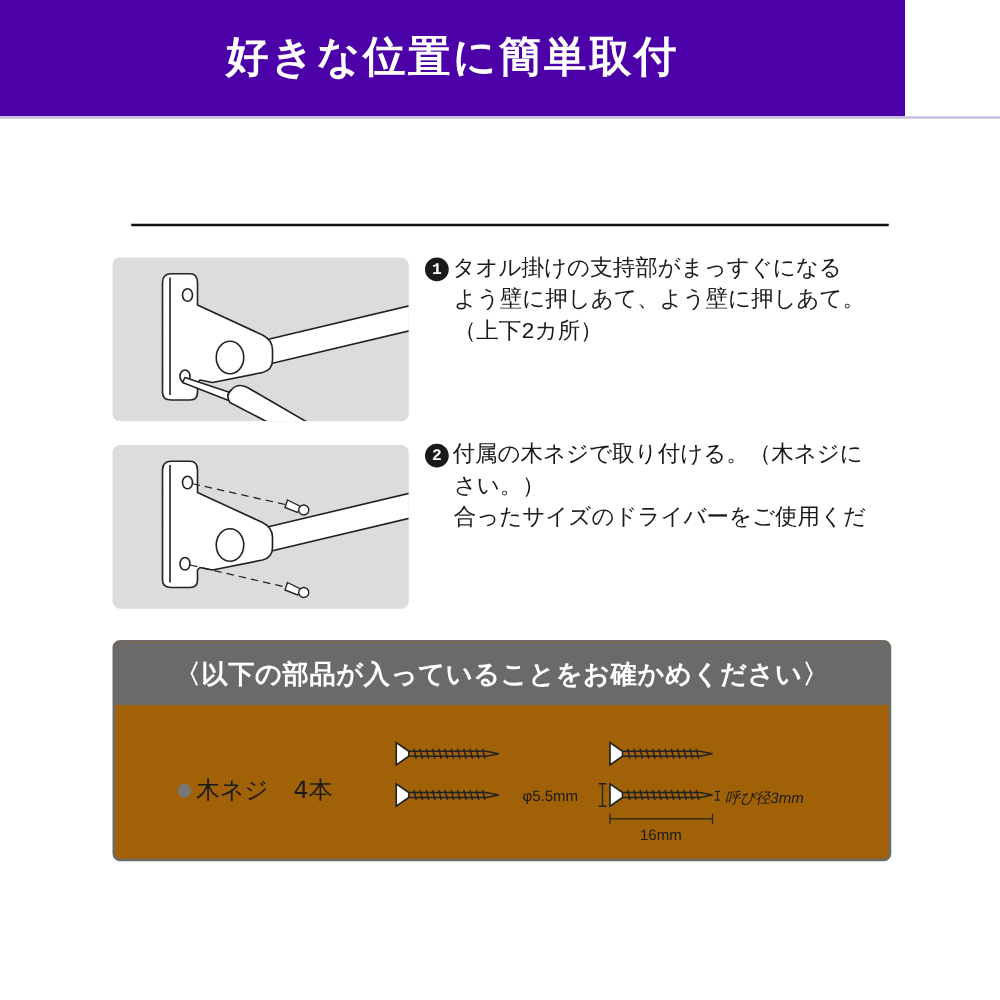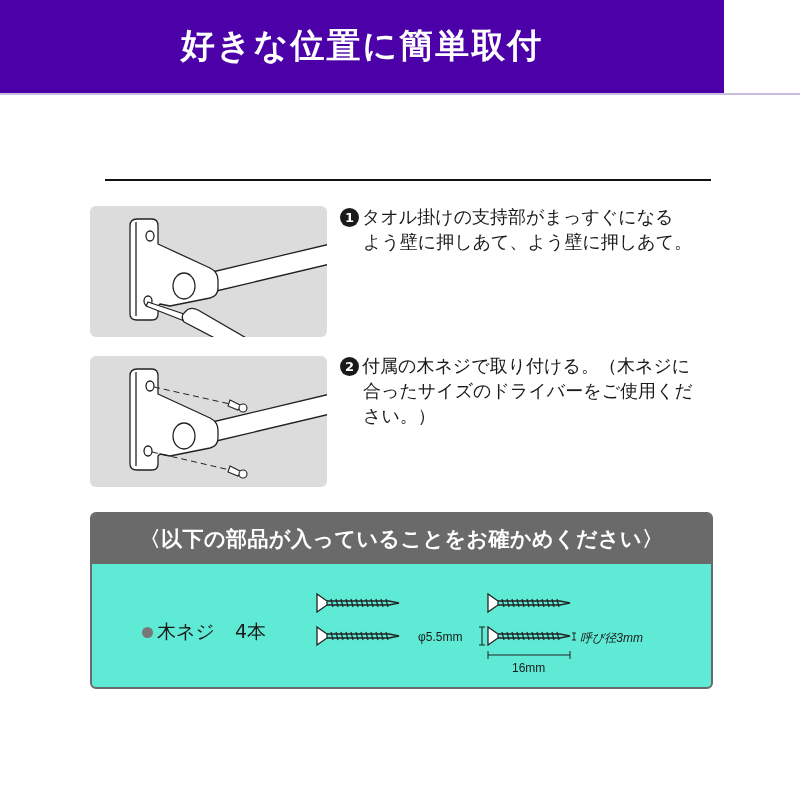--- a/index.html
+++ b/index.html
@@ -10,27 +10,27 @@
   .banner-title { color:#ffffff; font-size:34px; font-weight:bold; letter-spacing:2px; margin-top:-2px; }
   .banner-rule { position:absolute; left:0; top:93px; width:800px; height:2px; background:#c9bde0; }
 
   .section-head { position:absolute; left:91px; top:166px; width:620px; height:28px; display:flex; align-items:center; }
   .section-title { font-size:18px; font-weight:bold; color:#111; white-space:nowrap; }
   .section-line { flex:1; height:2px; background:#111; margin-left:14px; }
 
   .step-img { position:absolute; left:90px; width:237px; height:131px; background:#dcdcdc; border-radius:6px; overflow:hidden; }
   .step-img svg { position:absolute; left:0; top:0; }
   .step-text { position:absolute; left:340px; width:380px; font-size:18px; line-height:25px; color:#1a1a1a; }
-  .step-line { display:block; white-space:nowrap; }
+  .step-line { display:block; white-space:nowrap;font-family:Liberation Mono, monospace; }
   .step-line.indent { padding-left:23px; }
   .num { display:inline-block; width:19px; height:19px; border-radius:50%; background:#1a1a1a; color:#fff;
          font-size:13px; line-height:19px; text-align:center; font-weight:bold; margin-right:3px; vertical-align:1px; }
 
   .parts-box { position:absolute; left:90px; top:512px; width:619px; height:173px; border:2px solid #6a6a6a;
-               border-radius:6px; background:#5eead4; overflow:hidden; }
+               border-radius:6px; background:#a16207; overflow:hidden; }
   .parts-head { height:50px; background:#6a6a6a; display:flex; align-items:center; justify-content:center; }
   .parts-title { color:#ffffff; font-size:21px; font-weight:bold; letter-spacing:0.5px; white-space:nowrap; }
   .parts-item { position:absolute; left:50px; top:105px; font-size:19px; color:#1a1a1a; display:flex; align-items:center; white-space:nowrap; }
   .bullet { display:inline-block; width:11px; height:11px; border-radius:50%; background:#777; margin-right:4px; }
   .qty { margin-left:20px; }
   .diagram { position:absolute; left:0; top:0; }
   .dim-label { position:absolute; font-size:12px; color:#1a1a1a; white-space:nowrap; font-family:"Liberation Sans", sans-serif; }
 </style>
 </head>
 <body>
@@ -62,20 +62,21 @@
       <path d="M58,96 L100,110 L97,116 L56,100 Z"></path>
 
       <path d="M95,106 Q100,100 108,104 L170,140 L140,140 L94,116 Q90,110 95,106 Z"></path>
     </g>
   </svg>
 </div>
 
 <div class="step-text" style="top:204px;">
   <span class="step-line"><span class="num">1</span><span>タオル掛けの支持部がまっすぐになる</span></span>
   <span class="step-line indent">よう壁に押しあて、よう壁に押しあて。</span>
+  <span class="step-line indent">（上下2カ所）</span>
 </div>
 
 <div class="step-img" style="top:356px;">
   <svg width="237" height="131" viewBox="0 0 237 131">
     <g fill="#ffffff" stroke="#222" stroke-width="1.3" stroke-linejoin="round">
       <path d="M118,67 L240,38 L240,58 L122,86 Z"></path>
       <path d="M40,20 Q40,13 47,13 L62,13 Q68,13 68,20 L68,38 L120,62 Q128,66 128,74 L128,82 Q128,90 120,92 L80,100 L70,98 L68,100 L68,108 Q68,114 62,114 L47,114 Q40,114 40,108 Z"></path>
       <path d="M46,16 L46,110" fill="none"></path>
       <ellipse cx="94" cy="80" rx="11" ry="13"></ellipse>
       <ellipse cx="60" cy="30" rx="4" ry="5"></ellipse>
@@ -89,22 +90,22 @@
       <path d="M140,44 L152,50 L148,54 L138,50 Z"></path>
       <circle cx="153" cy="52" r="4"></circle>
       <path d="M140,110 L152,116 L148,120 L138,116 Z"></path>
       <circle cx="153" cy="118" r="4"></circle>
     </g>
   </svg>
 </div>
 
 <div class="step-text" style="top:353px;">
   <span class="step-line"><span class="num">2</span><span>付属の木ネジで取り付ける。（木ネジに</span></span>
+  <span class="step-line indent">さい。）</span>
   <span class="step-line indent">合ったサイズのドライバーをご使用くだ</span>
-  <span class="step-line indent">さい。）</span>
 </div>
 
 <div class="parts-box">
   <div class="parts-head">
     <span class="parts-title">〈以下の部品が入っていることをお確かめください〉</span>
   </div>
 
   <div class="parts-item">
     <span class="bullet"></span>
     <span>木ネジ</span>

